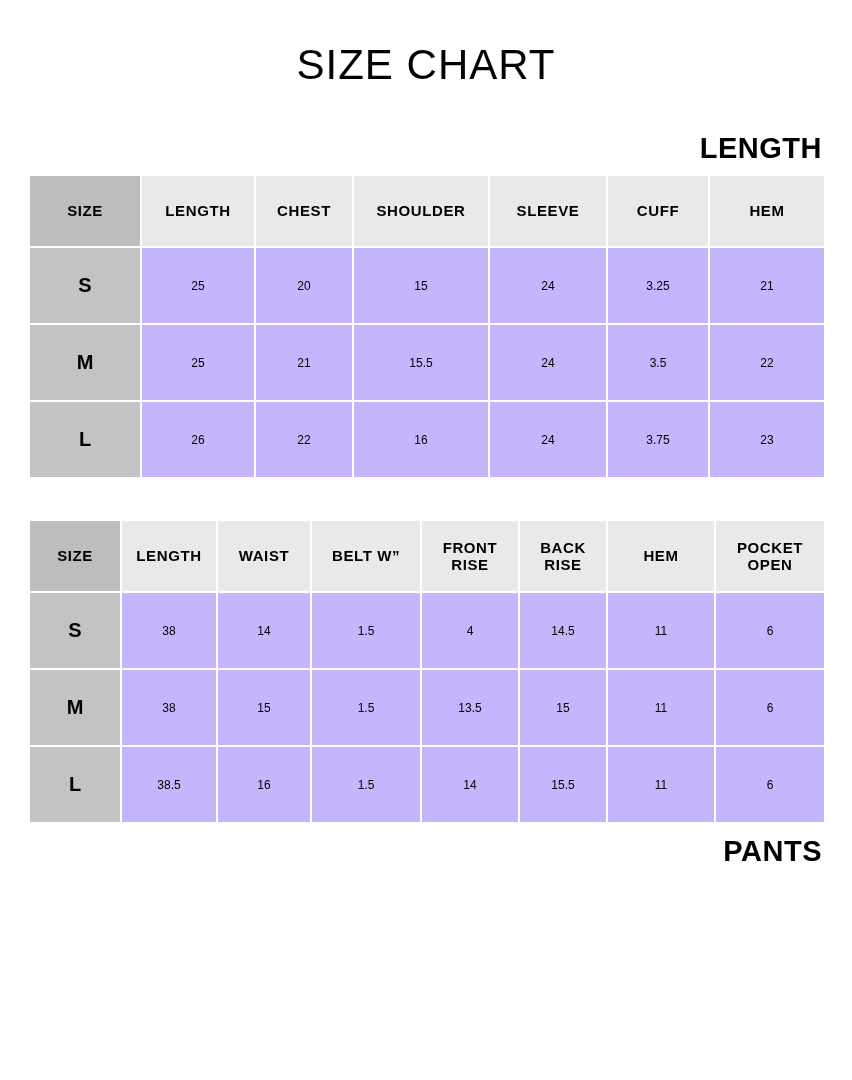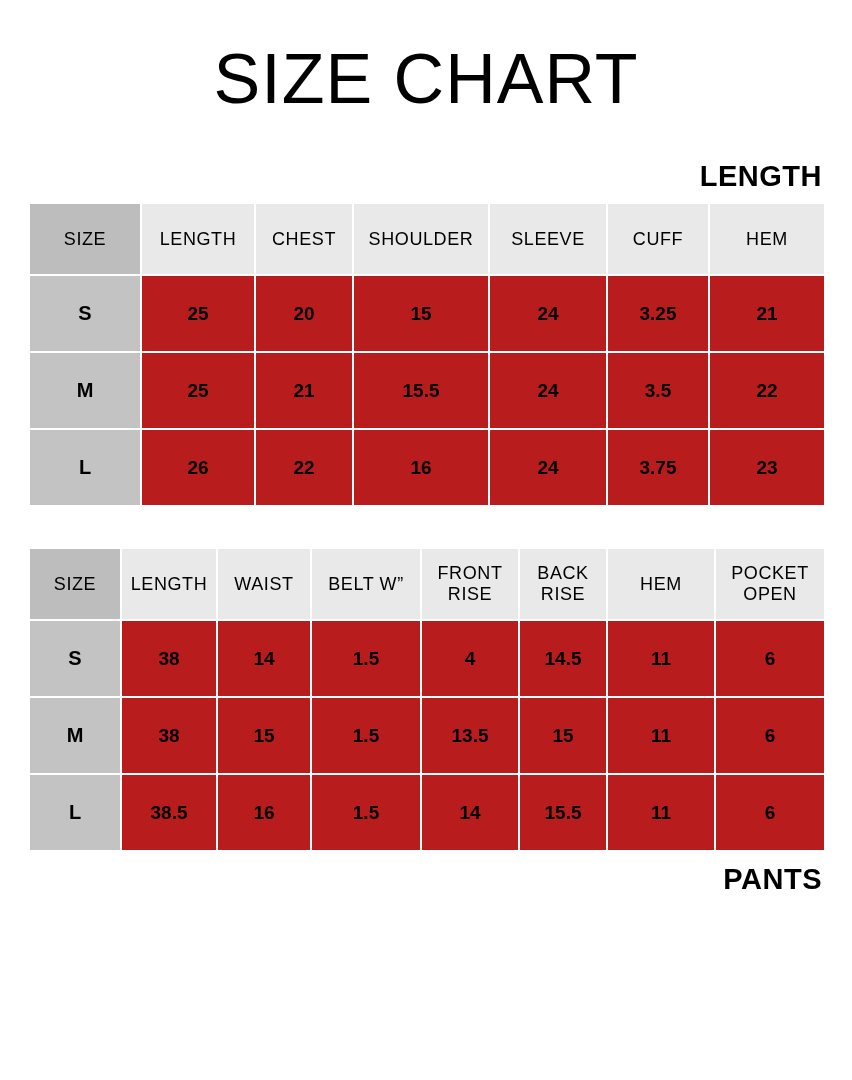--- a/index.html
+++ b/index.html
@@ -17,21 +17,21 @@
   }
   .page {
     width: 852px;
     height: 1080px;
     box-sizing: border-box;
     padding: 0 28px;
     position: relative;
   }
   .main-title {
     text-align: center;
-    font-size: 70px;
+    font-size: 42px;
     font-weight: 400;
     letter-spacing: 1px;
     line-height: 1;
     margin: 0;
     padding-top: 44px;
     padding-bottom: 0;
     font-family: "Liberation Sans", sans-serif;
   }
   .section-label {
     font-size: 29px;
@@ -59,34 +59,34 @@
   table.size-table td,
   table.size-table th {
     border: 2px solid #ffffff;
     text-align: center;
     vertical-align: middle;
     padding: 0;
   }
   
   table.size-table thead th {
     background: #e9e9e9;
-    font-size: 18px;
-    font-weight: normal;
+    font-size: 15px;
+    font-weight: bold;
     letter-spacing: 0.6px;
     height: 70px;
     line-height: 1.15;
   }
   table.size-table thead th.corner {
     background: #bdbdbd;
   }
   
   table.size-table tbody td {
-    background: #b91c1c;
-    font-size: 19px;
-    font-weight: 700;
+    background: #c4b5fd;
+    font-size: 12px;
+    font-weight: 400;
     height: 75px;
   }
   table.size-table tbody td.size-cell {
     background: #c3c3c3;
     font-size: 20px;
     font-weight: bold;
   }
   
   .shirt-table col.c0 { width: 112px; }
   .shirt-table col.c1 { width: 114px; }

